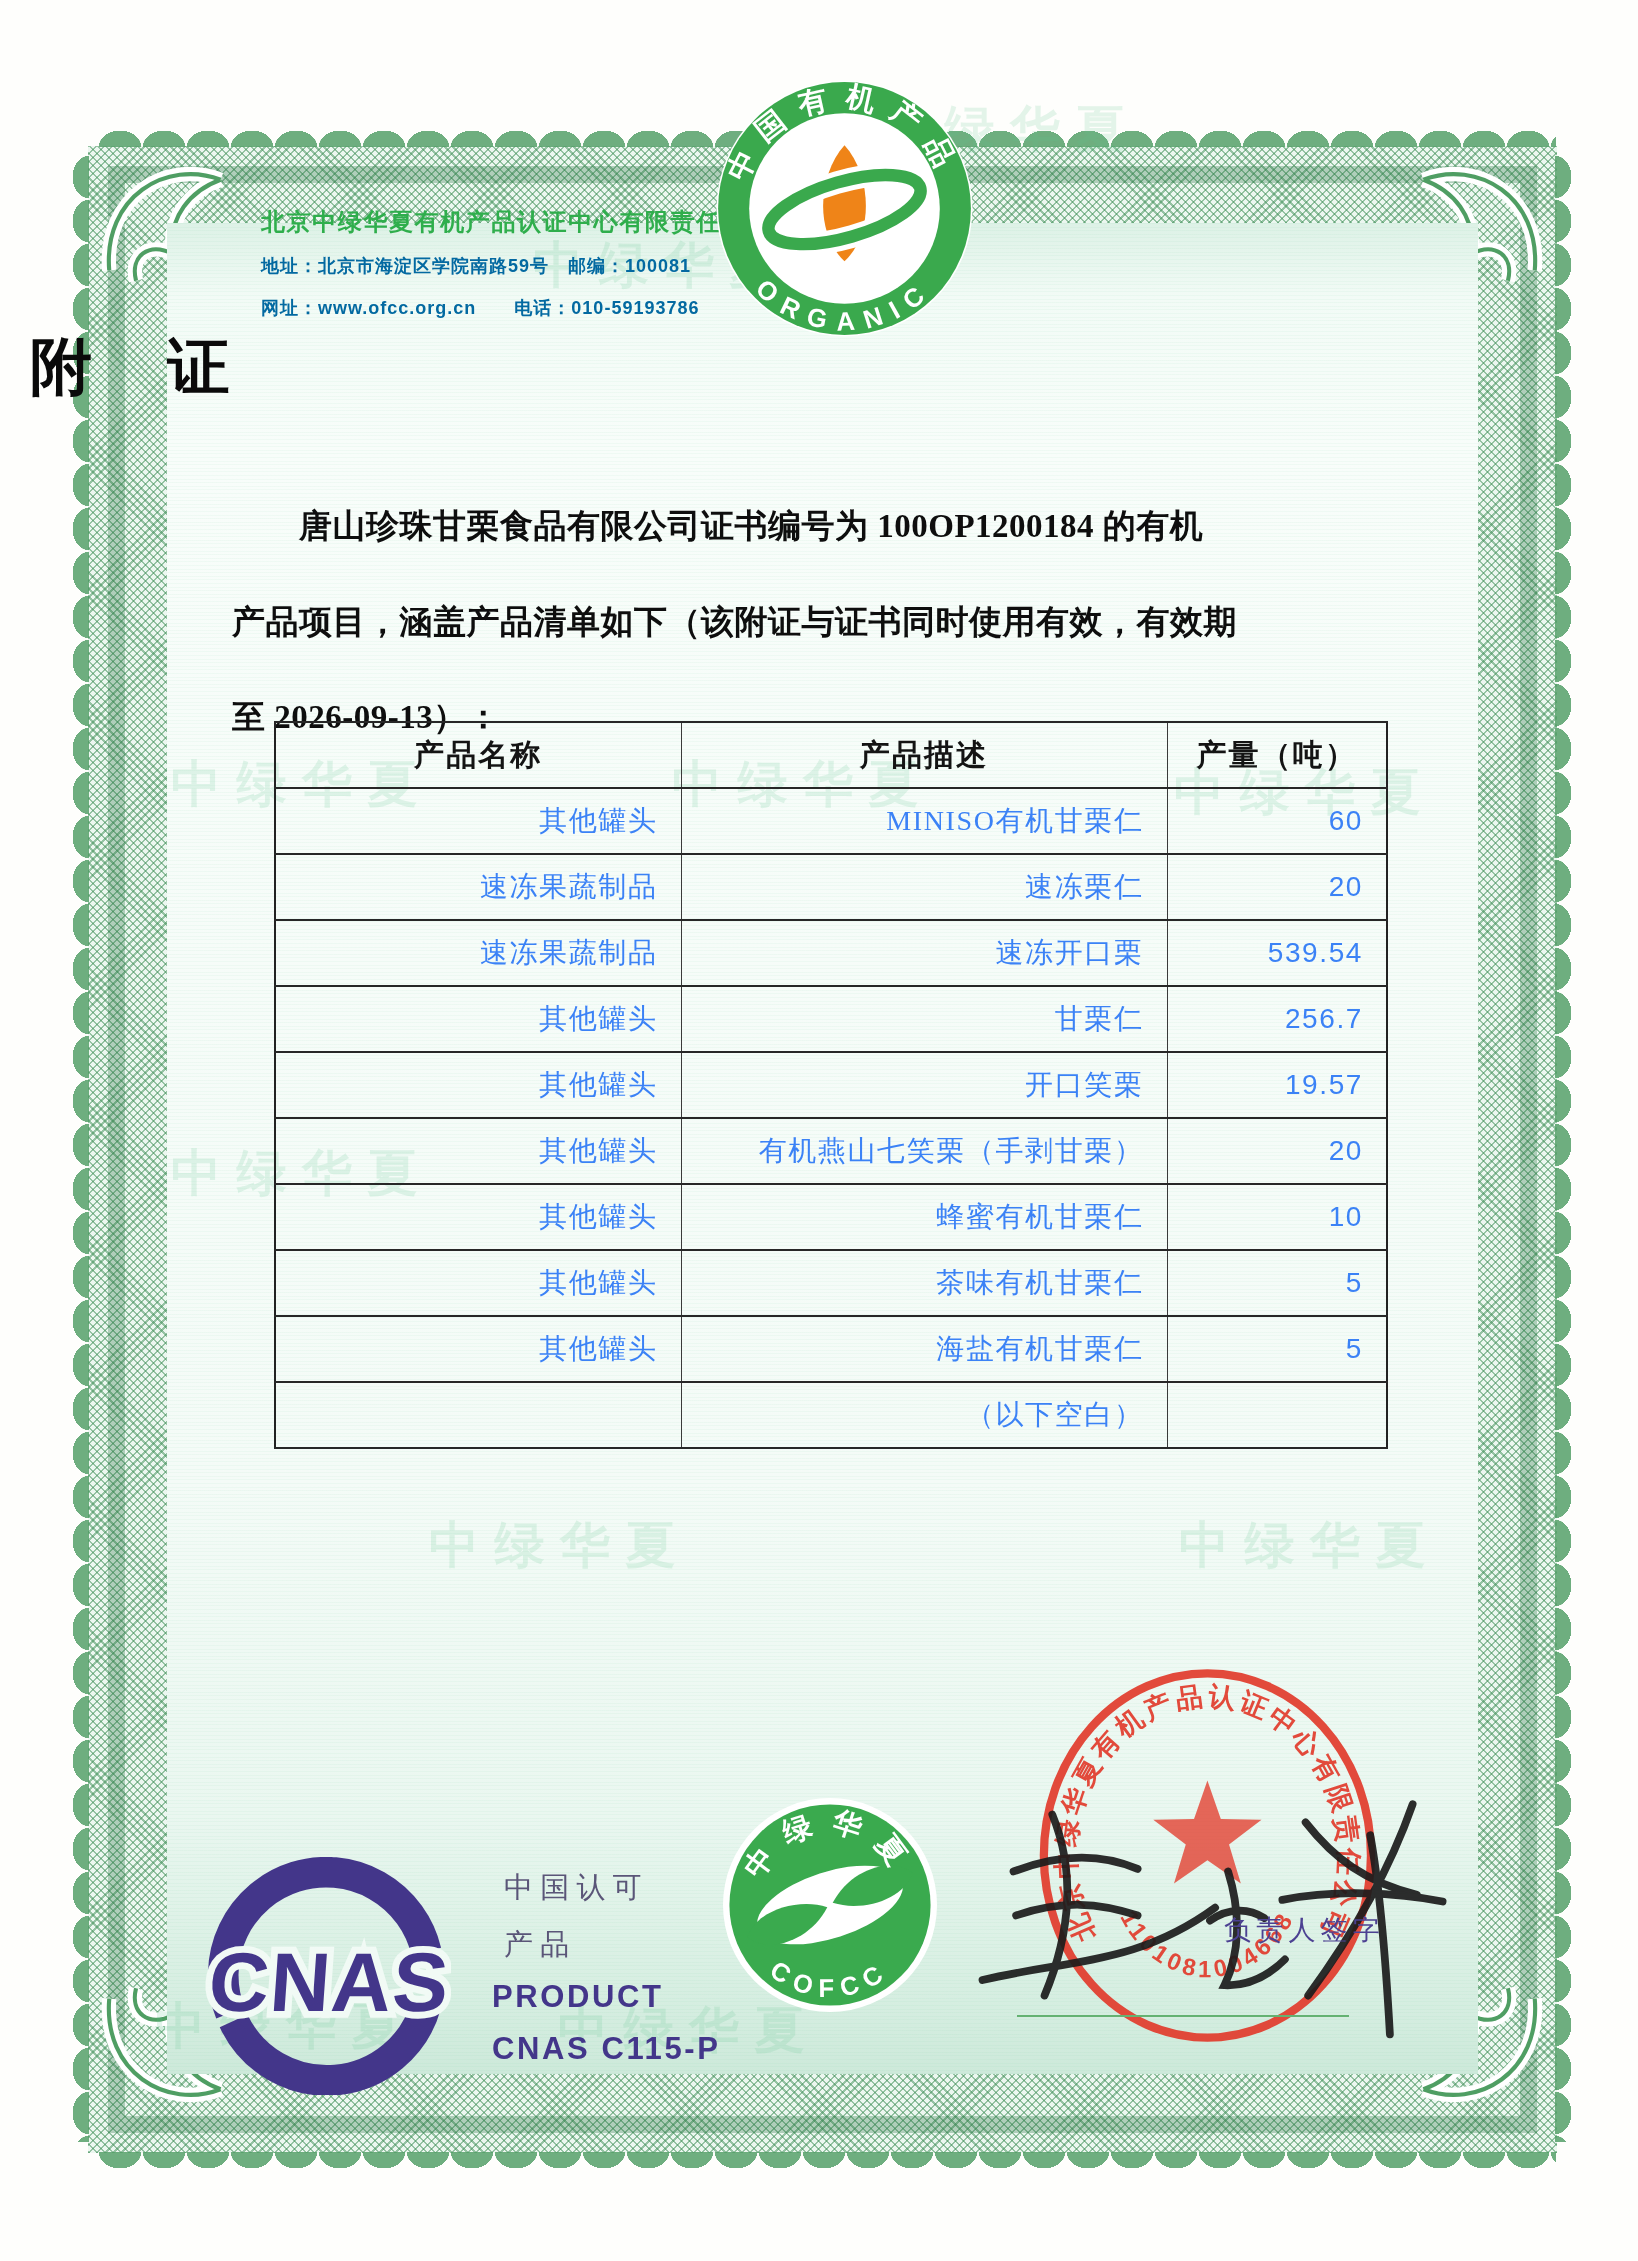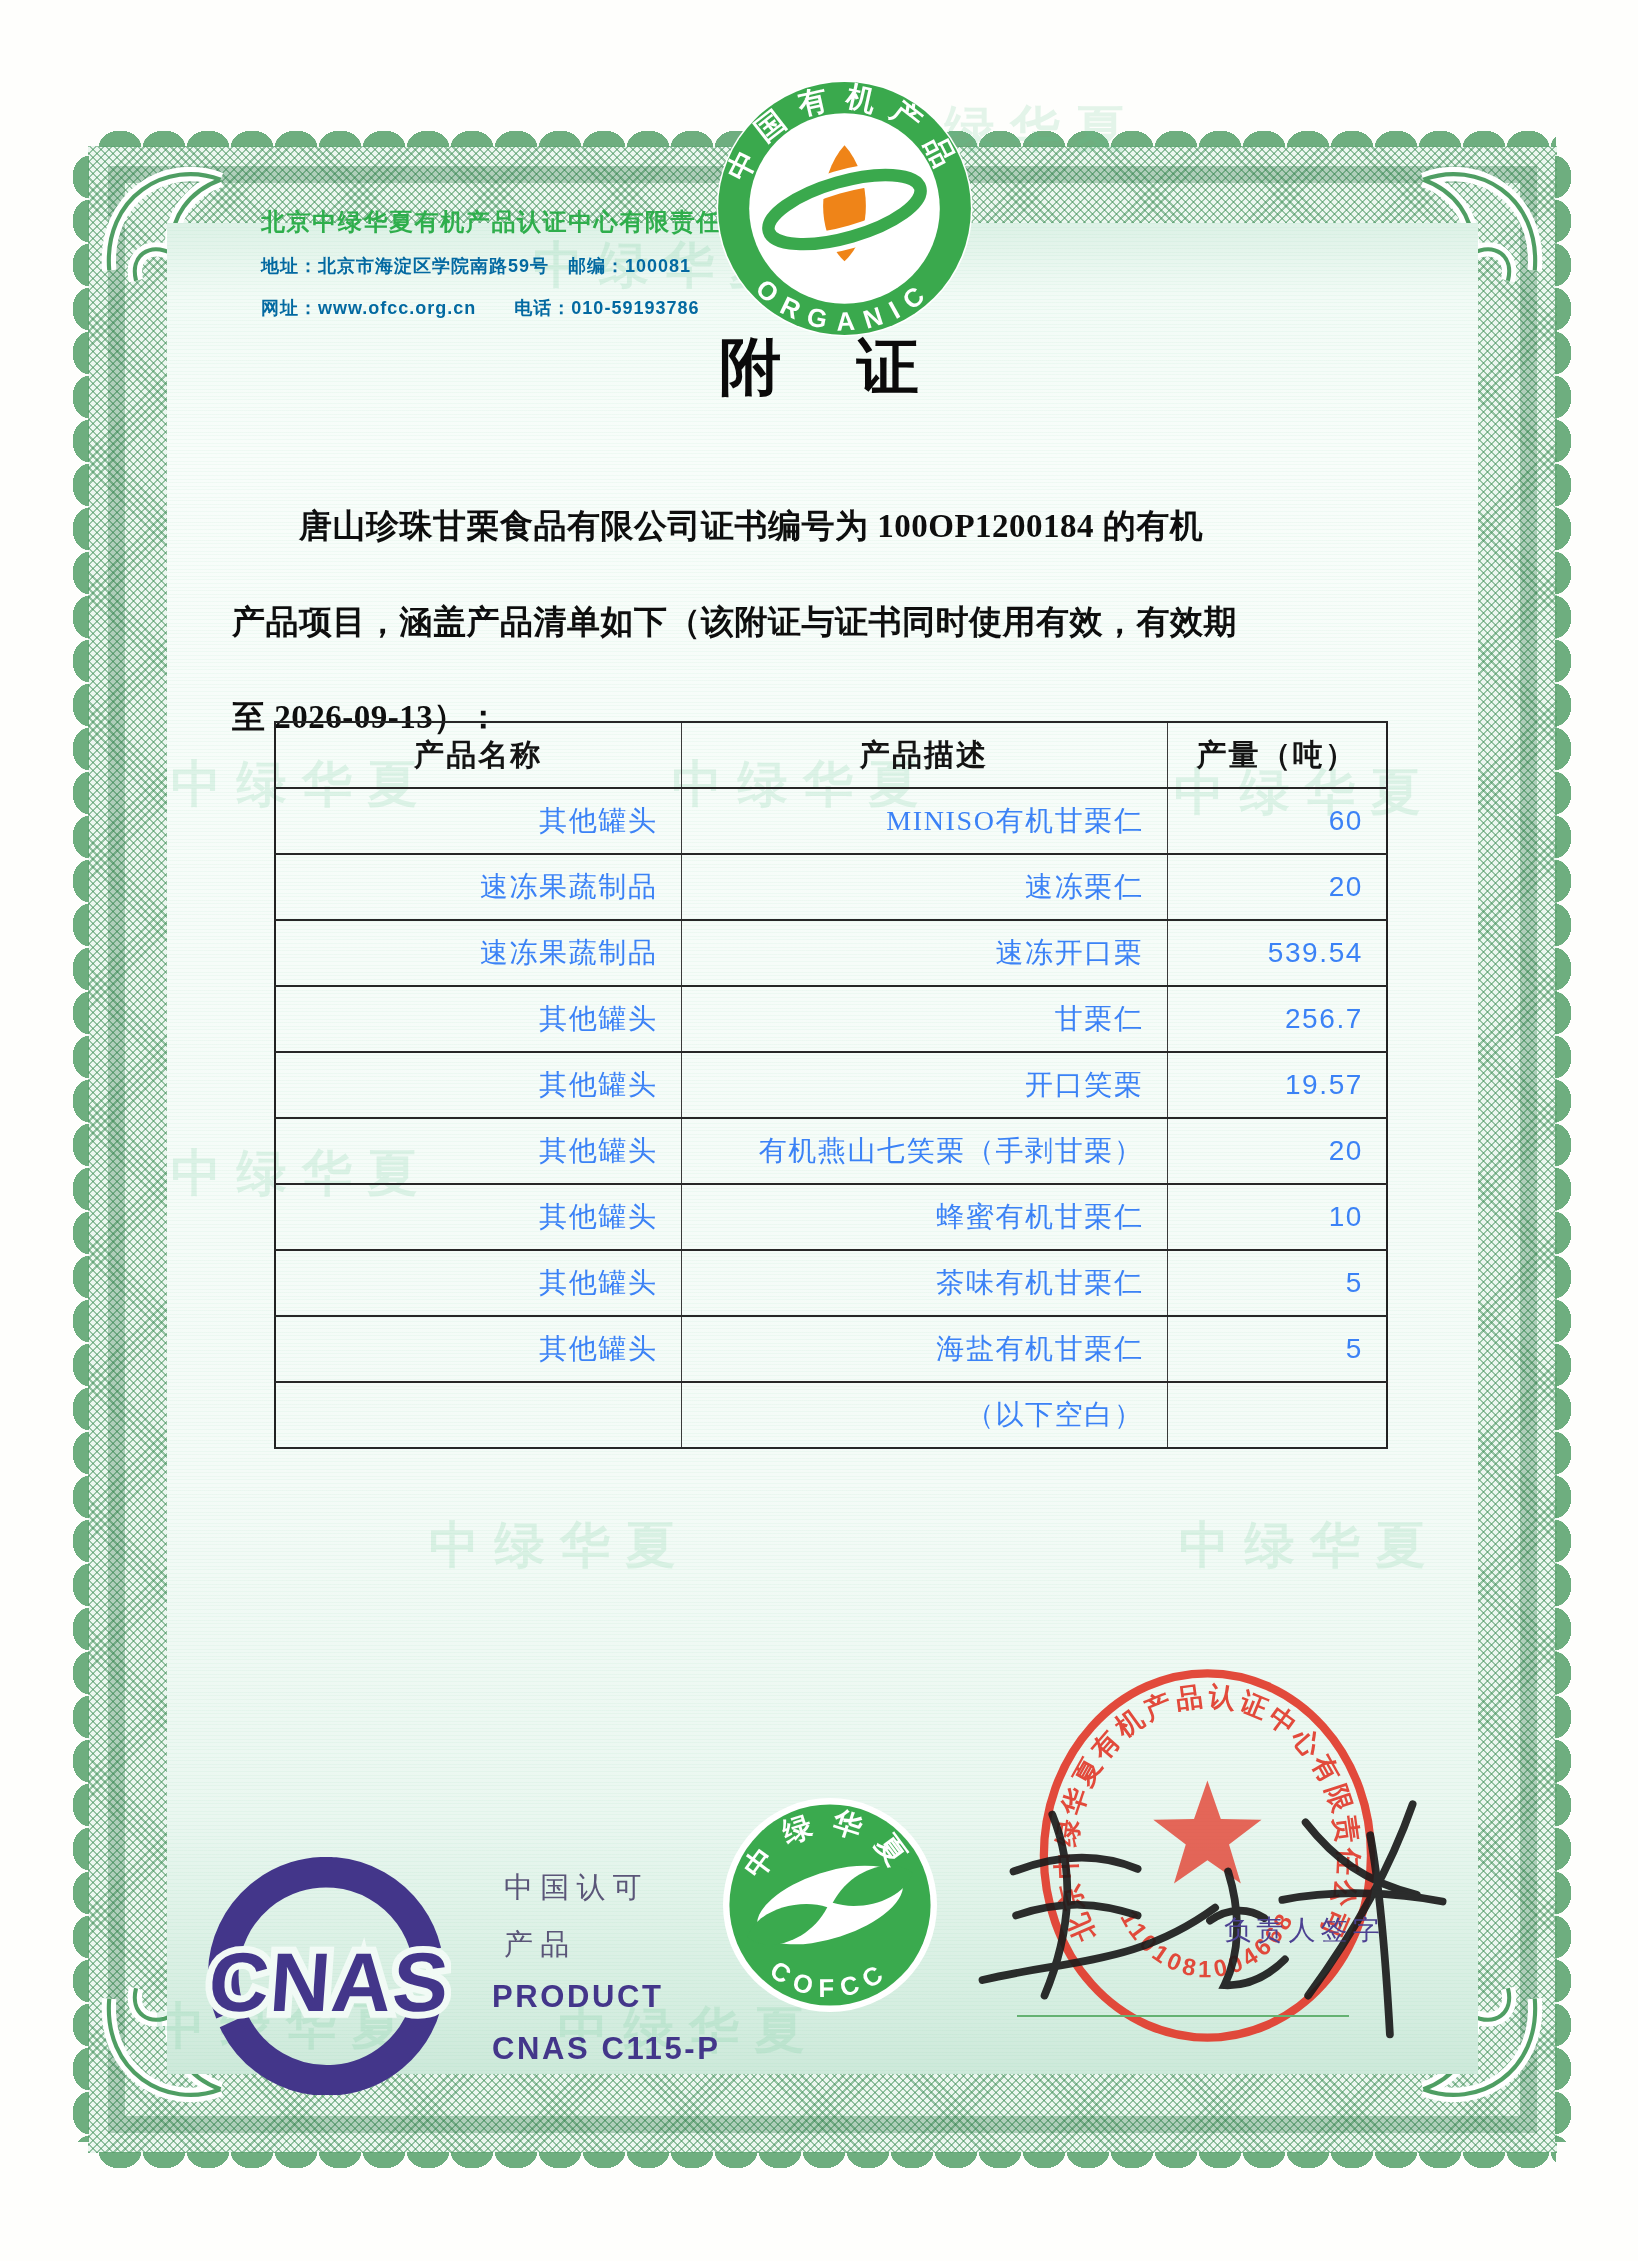--- a/index.html
+++ b/index.html
@@ -37,21 +37,21 @@
   .wm{position:absolute;font-family:"Liberation Sans","DejaVu Sans",sans-serif;
       font-size:50px;font-weight:700;letter-spacing:15.5px;color:rgba(96,195,140,.17);white-space:nowrap;}
 
   
   .org-name{position:absolute;left:261px;top:206px;font-family:"Liberation Sans","DejaVu Sans",sans-serif;
     font-size:24px;font-weight:700;letter-spacing:1.6px;color:#2fae4c;}
   .org-line{position:absolute;left:261px;font-family:"Liberation Sans","DejaVu Sans",sans-serif;
     font-size:18px;font-weight:600;letter-spacing:1px;color:#0369a1;}
 
   
-  .doc-title{position:absolute;left:0;top:325px;width:1638px;text-align:center;
+  .doc-title{position:absolute;left:0;top:325px;width:1638px;
     font-size:62px;font-weight:700;color:#0a0a0a;letter-spacing:30px;text-indent:30px;}
   .para-line{position:absolute;width:1200px;left:232px;font-size:33px;font-weight:600;
     color:#0e0e0e;white-space:nowrap;letter-spacing:0.5px;}
 
   
   table.products{position:absolute;left:274px;top:721px;width:1112px;border-collapse:collapse;
     table-layout:fixed;background:transparent;}
   table.products col.c1{width:406px;} table.products col.c2{width:486px;} table.products col.c3{width:220px;}
   table.products th{height:64px;font-size:30px;font-weight:700;color:#141414;letter-spacing:2.1px;}
   table.products td{height:64px;font-size:28px;font-weight:500;color:#3b82f6;text-align:right;letter-spacing:1.6px;}

